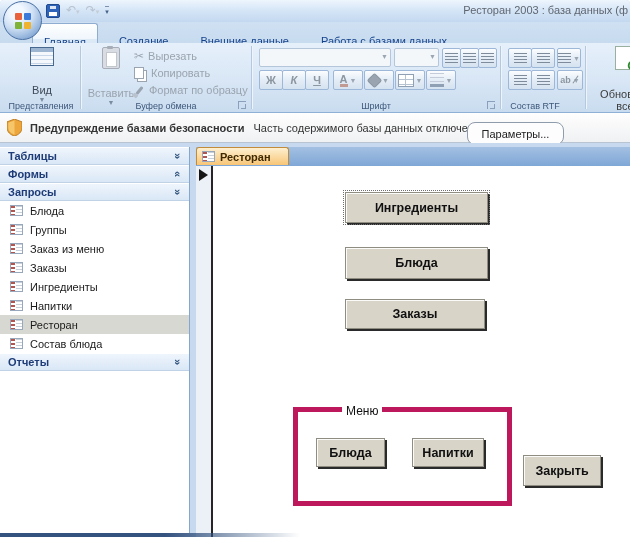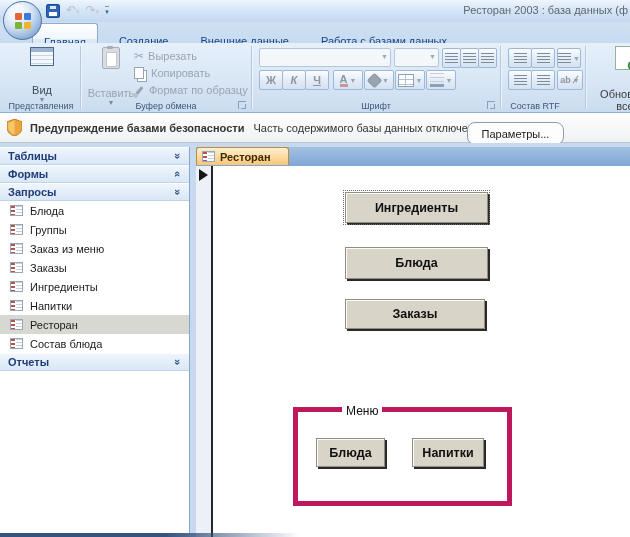--- a/index.html
+++ b/index.html
@@ -358,18 +358,19 @@
           <span class="rec-arrow"></span>
         </div>
         <div class="btn3d focused" style="left:149px;top:26px;width:143px;height:31px;">Ингредиенты</div>
         <div class="btn3d" style="left:149px;top:81px;width:143px;height:32px;">Блюда</div>
         <div class="btn3d" style="left:149px;top:133px;width:140px;height:30px;">Заказы</div>
         <div class="menubox">
           <span class="boxlabel">Меню</span>
           <div class="btn3d" style="left:18px;top:26px;width:69px;height:29px;">Блюда</div>
           <div class="btn3d" style="left:114px;top:26px;width:72px;height:29px;">Напитки</div>
         </div>
+        <div class="btn3d" style="left:327px;top:289px;width:78px;height:31px;">Закрыть</div>
       </div>
     </div>
 
     <div class="bottom-strip"></div>
   </div>
 </div>
 
 </body></html>

